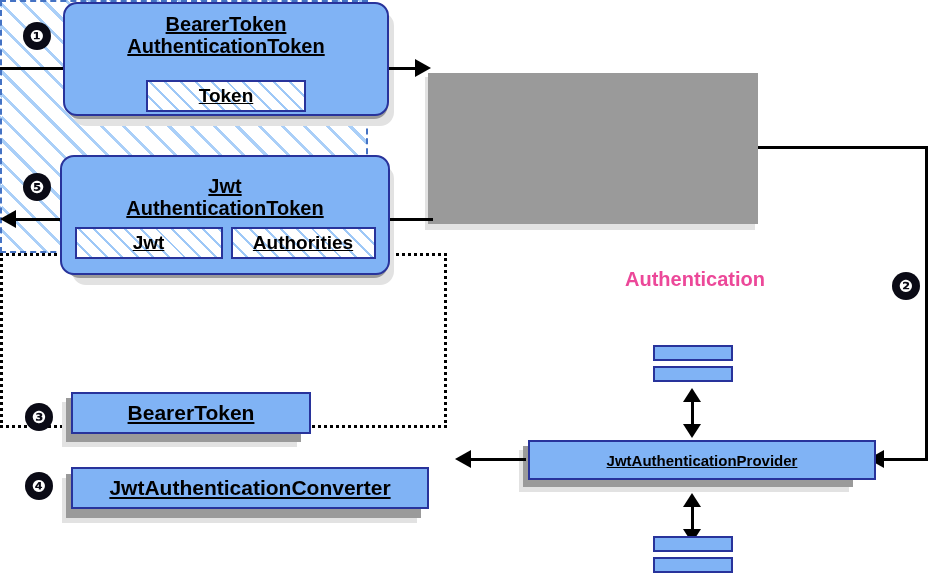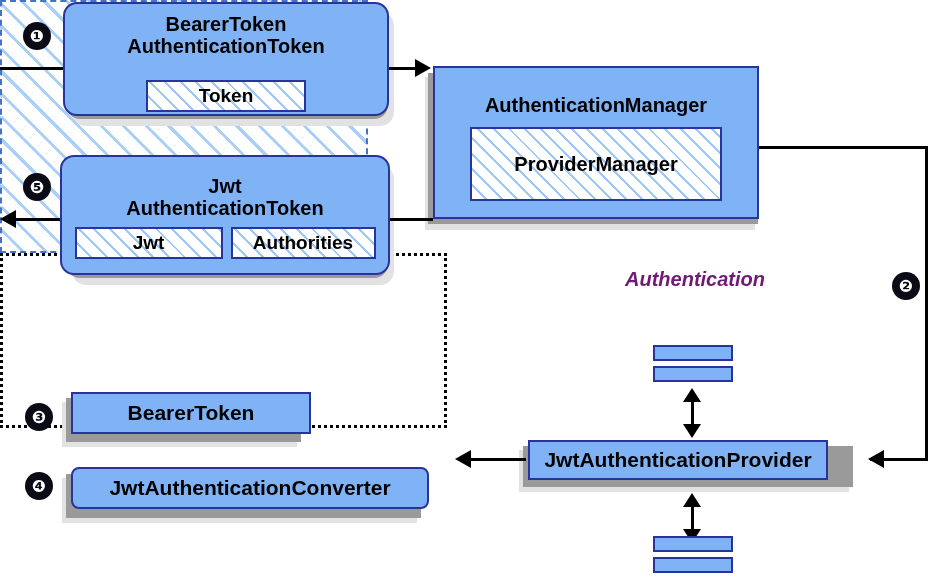--- a/index.html
+++ b/index.html
@@ -1,21 +1,21 @@
 <!DOCTYPE html>
 <html><head>
 <meta charset="utf-8">
 <style>
   html,body{margin:0;padding:0;background:#ffffff;}
   body{width:932px;height:584px;overflow:hidden;
        font-family:"Liberation Sans","DejaVu Sans",sans-serif;}
   #stage{position:relative;width:932px;height:584px;}
 
   
-  .node{position:absolute;box-sizing:border-box;}
+  .node{position:absolute;box-sizing:border-box;text-decoration:underline;}
 
   .blue-box{
     background:#80B3F5;
     border:2px solid #28339B;
     color:#000;
     font-weight:bold;
     display:flex;
     align-items:center;
     justify-content:center;
     text-align:center;
@@ -75,22 +75,22 @@
   .ln-v{width:3px;}
 
   
   .arrow{position:absolute;width:0;height:0;z-index:5;}
   .ar-right{border-top:9px solid transparent;border-bottom:9px solid transparent;border-left:16px solid #000;}
   .ar-left{border-top:9px solid transparent;border-bottom:9px solid transparent;border-right:16px solid #000;}
   .ar-up{border-left:9px solid transparent;border-right:9px solid transparent;border-bottom:14px solid #000;}
   .ar-down{border-left:9px solid transparent;border-right:9px solid transparent;border-top:14px solid #000;}
 
   .plain-label{
-    position:absolute;font-weight:bold;color:#701a75;
-    text-align:center;line-height:1.15;z-index:3;font-style:italic;
+    position:absolute;font-weight:bold;color:#ec4899;
+    text-align:center;line-height:1.15;z-index:3;
   }
 
   .mini-bar{
     position:absolute;background:#80B3F5;border:2px solid #28339B;
     box-sizing:border-box;z-index:6;
   }
 </style>
 </head>
 <body>
 
@@ -137,52 +137,48 @@
       <div>AuthenticationToken</div>
     </div>
     <div style="display:flex;gap:8px;margin-top:8px;">
       <div class="hatch" style="position:relative;width:148px;height:32px;font-size:19px;">Jwt</div>
       <div class="hatch" style="position:relative;width:145px;height:32px;font-size:19px;">Authorities</div>
     </div>
   </div>
 
   <div class="sh-light" style="left:425px;top:77px;width:330px;height:153px;"></div>
   <div class="sh-dark" style="left:428px;top:73px;width:330px;height:151px;"></div>
-  <div class="node blue-box" style="left:433px;top:66px;width:326px;height:153px;flex-direction:column;border-radius:0;">
-    <div style="font-size:20px;margin-top:10px;">AuthenticationManager</div>
-    <div class="hatch" style="position:relative;width:252px;height:74px;margin-top:10px;font-size:20px;">ProviderManager</div>
-  </div>
 
   <div class="plain-label" style="left:585px;top:268px;width:220px;font-size:20px;">
     <div>Authentication</div>
   </div>
 
   <div class="hatch-region" style="left:511px;top:331px;width:368px;height:253px;"></div>
 
   <div class="mini-bar" style="left:653px;top:345px;width:80px;height:16px;"></div>
   <div class="mini-bar" style="left:653px;top:366px;width:80px;height:16px;"></div>
 
   <div class="ln ln-v" style="left:691px;top:392px;height:42px;"></div>
   <div class="arrow ar-up" style="left:683px;top:388px;"></div>
   <div class="arrow ar-down" style="left:683px;top:424px;"></div>
 
   <div class="sh-light" style="left:519px;top:450px;width:330px;height:42px;"></div>
   <div class="sh-dark" style="left:523px;top:446px;width:330px;height:41px;"></div>
-  <div class="node blue-box" style="left:528px;top:440px;width:300px;height:40px;font-size:21px;border-radius:0;">JwtAuthenticationProvider</div>
+  <div class="node blue-box" style="left:528px;top:440px;width:348px;height:40px;font-size:15px;border-radius:0;">JwtAuthenticationProvider</div>
 
   <div class="ln ln-v" style="left:691px;top:497px;height:42px;"></div>
   <div class="arrow ar-up" style="left:683px;top:493px;"></div>
   <div class="arrow ar-down" style="left:683px;top:529px;"></div>
 
   <div class="mini-bar" style="left:653px;top:536px;width:80px;height:16px;"></div>
   <div class="mini-bar" style="left:653px;top:557px;width:80px;height:16px;"></div>
 
   <div class="dotted-region" style="left:8px;top:371px;width:447px;height:175px;"></div>
 
   <div class="sh-light" style="left:62px;top:402px;width:235px;height:45px;"></div>
   <div class="sh-dark" style="left:66px;top:398px;width:235px;height:44px;"></div>
   <div class="node blue-box" style="left:71px;top:392px;width:240px;height:42px;font-size:21px;border-radius:0;">BearerToken</div>
 
   <div class="sh-light" style="left:62px;top:478px;width:355px;height:45px;"></div>
   <div class="sh-dark" style="left:66px;top:474px;width:355px;height:44px;"></div>
-  <div class="node blue-box" style="left:71px;top:467px;width:358px;height:42px;font-size:21px;border-radius:8px;">JwtAuthenticationConverter</div>
+  <div class="node blue-box" style="left:71px;top:467px;width:358px;height:42px;font-size:21px;border-radius:0;">JwtAuthenticationConverter</div>
 
 </div>
 
 </body></html>

